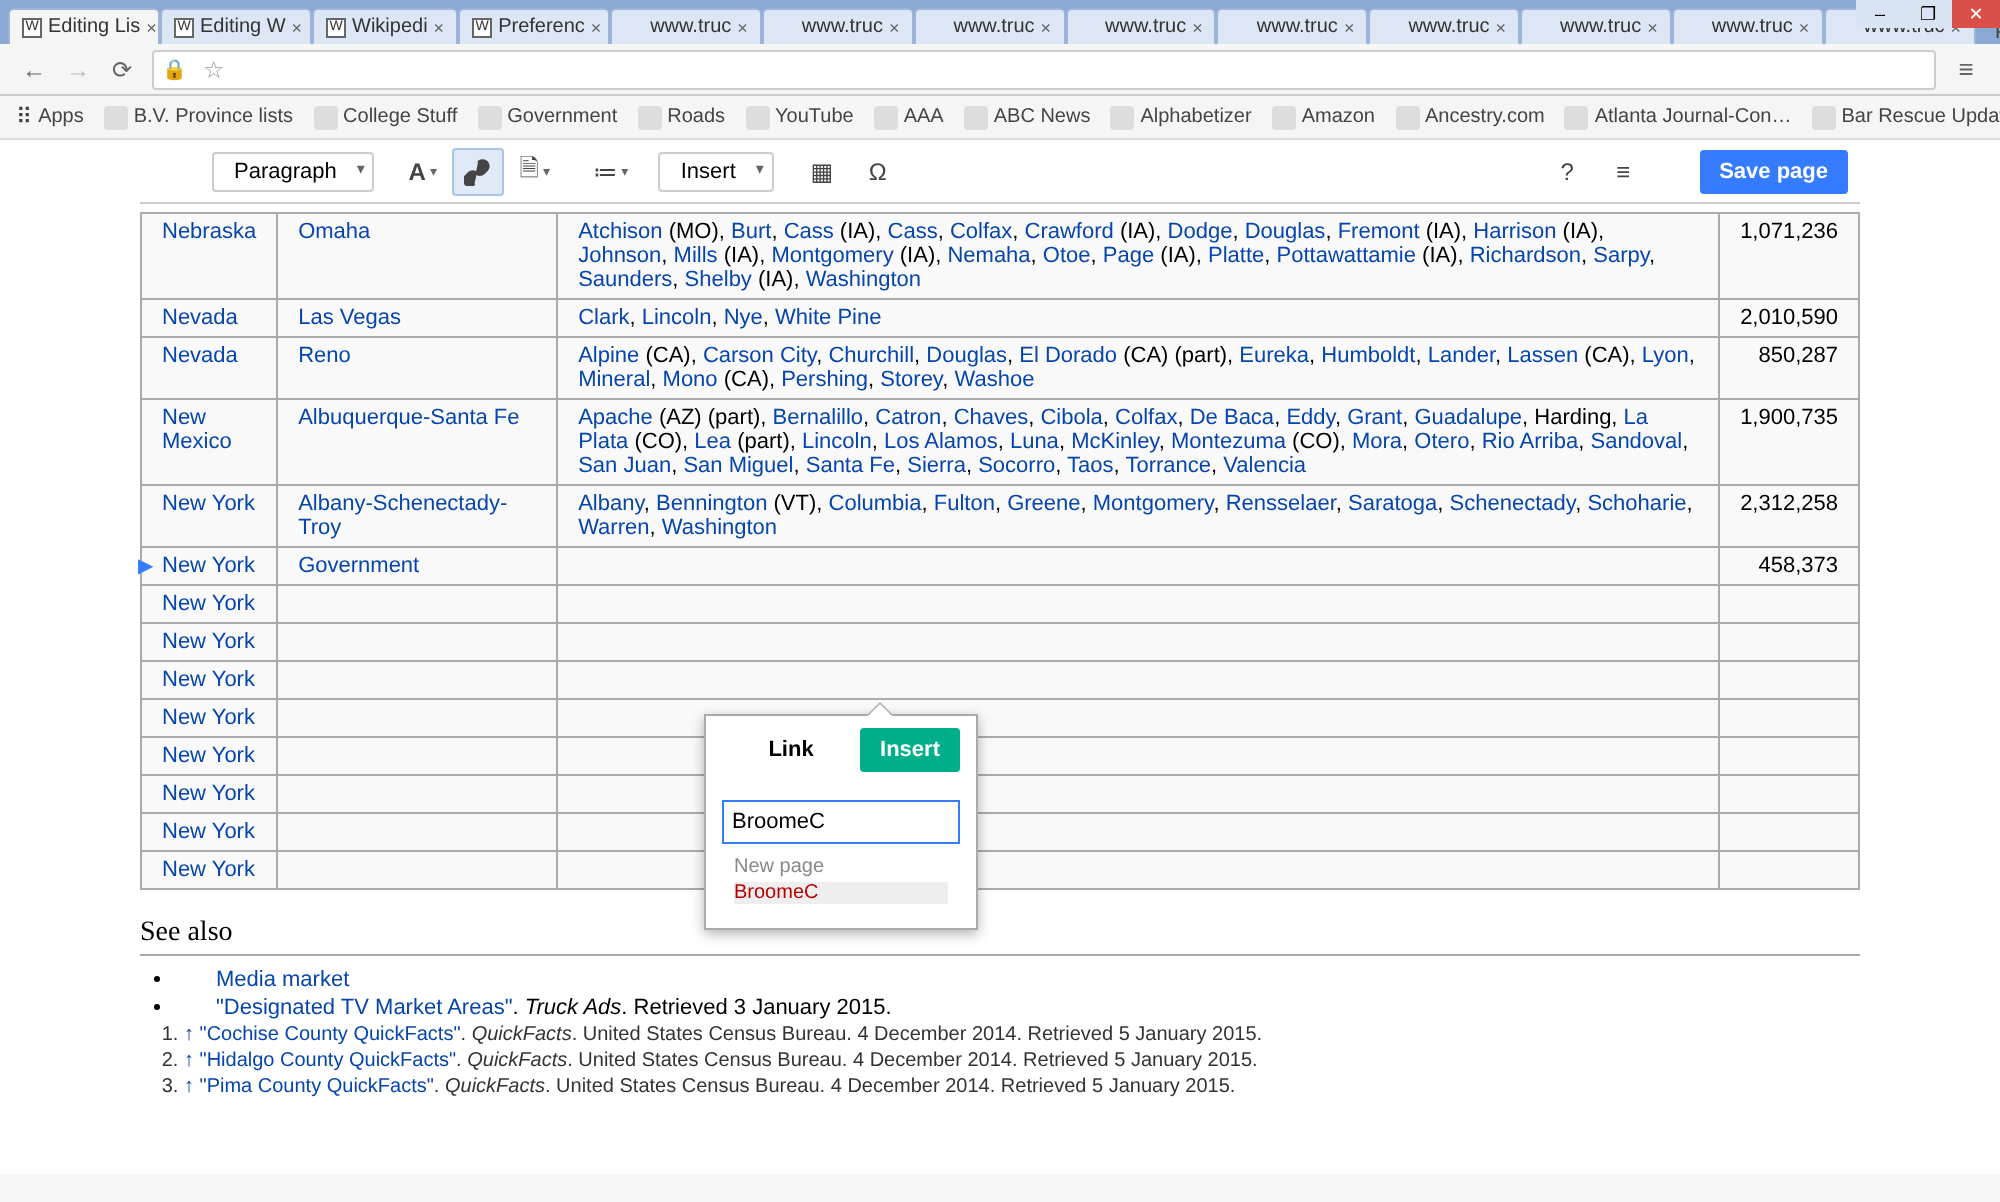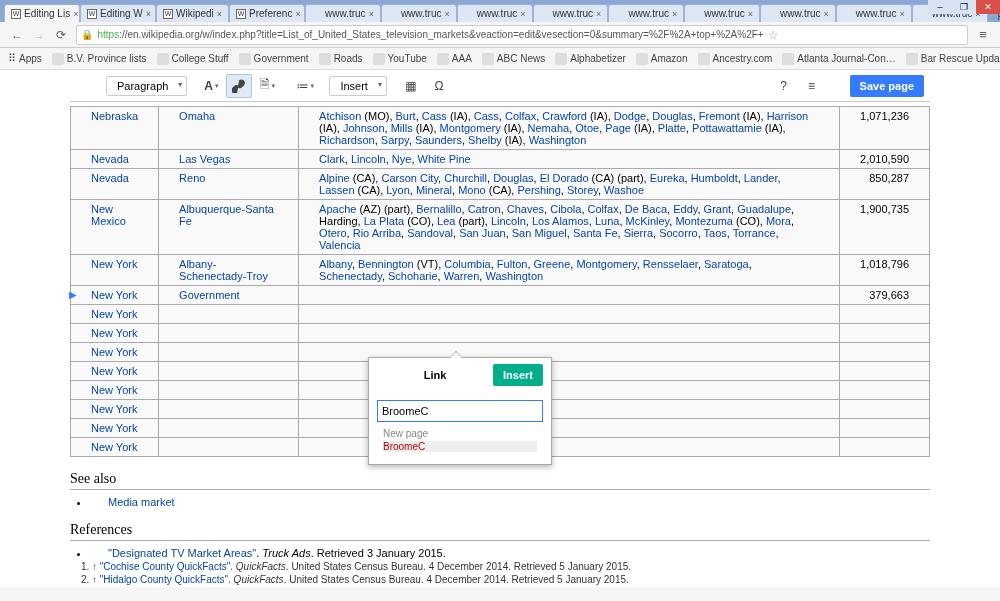--- a/index.html
+++ b/index.html
@@ -40,34 +40,34 @@
 .ve-spacer { width: 30px; }
 .ve-select { border: 1px solid #ccc; padding: 3px 18px 3px 10px; font-size: 11px; background: #fff; position: relative; border-radius: 2px; }
 .ve-select::after { content: "▾"; position: absolute; right: 4px; font-size: 8px; color: #666; }
 .ve-btn { width: 26px; height: 24px; display: flex; align-items: center; justify-content: center; font-size: 12px; color: #444; margin: 0 1px; border-radius: 2px; }
 .ve-btn.link-active { background: #e0eaf7; border: 1px solid #a8c4e8; }
 .ve-caret::after { content: "▾"; font-size: 7px; margin-left: 2px; color: #666; }
 .ve-right { margin-left: auto; display: flex; align-items: center; }
 .save-btn { background: #347bff; color: #fff; padding: 5px 10px; font-size: 11px; font-weight: bold; border-radius: 2px; margin-left: 24px; }
 
 .wiki-table { width: 100%; border-collapse: collapse; font-size: 11px; margin-top: 4px; }
-.wiki-table td { border: 1px solid #aaa; padding: 3px 20px; vertical-align: top; background: #f9f9f9; margin-top: 48px; }
+.wiki-table td { border: 1px solid #aaa; padding: 3px 10px; vertical-align: top; background: #f9f9f9; margin-top: 48px; }
 .wiki-table td.num { text-align: right; white-space: nowrap; }
 .wiki-link { color: #0645ad; }
 .edit-marker { position: absolute; left: -2px; color: #347bff; font-size: 10px; }
 
 .section-h { font-family: Georgia, serif; font-size: 14px; font-weight: normal; border-bottom: 1px solid #aaa; margin: 14px 0 6px; padding-bottom: 2px; }
 .bullet-list { margin-left: 20px; font-size: 11px; }
 .bullet-list li { margin: 2px 0; padding-left: 18px; }
 .ref-list { margin-left: 22px; font-size: 10px; }
 .ref-list li { margin: 2px 0; color: #333; }
 .italic { font-style: italic; }
 
 
-.link-popup { position: absolute; top: 287px; left: 368px; width: 184px; background: #fff; border: 1px solid #aaa; box-shadow: 0 2px 6px rgba(0,0,0,0.3); z-index: 20; }
+.link-popup { position: absolute; top: 287px; left: 352px; width: 137px; background: #fff; border: 1px solid #aaa; box-shadow: 0 2px 6px rgba(0,0,0,0.3); z-index: 20; }
 .link-popup::before { content: ""; position: absolute; top: -7px; left: 80px; width: 0; height: 0; border-left: 7px solid transparent; border-right: 7px solid transparent; border-bottom: 7px solid #aaa; }
 .link-popup::after { content: ""; position: absolute; top: -6px; left: 80px; width: 0; height: 0; border-left: 7px solid transparent; border-right: 7px solid transparent; border-bottom: 7px solid #fff; }
 .link-head { display: flex; align-items: center; padding: 6px 8px; }
 .link-title { flex: 1; text-align: center; font-size: 11px; font-weight: bold; }
 .insert-btn { background: #00af89; color: #fff; padding: 5px 10px; font-size: 11px; font-weight: bold; border-radius: 2px; }
 .link-body { padding: 8px; }
 .link-input { width: 100%; border: 1px solid #347bff; padding: 4px; font-size: 11px; outline: none; }
 .link-suggest { padding: 4px 6px; font-size: 10px; }
 .sug-sec { color: #888; margin-top: 2px; }
 .sug-red { color: #ba0000; margin-top: 2px; }
@@ -156,21 +156,20 @@
     <div class="win-btn win-close">✕</div>
   </div>
 </div>
 
 <div class="nav-bar">
   <div class="nav-btn">←</div>
   <div class="nav-btn" style="color:#bbb">→</div>
   <div class="nav-btn">⟳</div>
   <div class="url-bar">
     <span class="url-lock">🔒</span>
-    <span class="url-text"><span class="url-https">https</span><span>://en.wikipedia.org/w/index.php?title=List_of_United_States_television_markets&amp;veaction=edit&amp;vesection=0&amp;summary=%2F%2A+top+%2A%2F+</span></span>
     <span class="star-btn">☆</span>
   </div>
   <div class="menu-btn">≡</div>
 </div>
 
 <div class="bookmark-bar" id="bookmarks">
     <span class="bm-item"><span style="font-size:11px;margin-right:3px">⠿</span>Apps</span>
     <span class="bm-item"><span class="bm-icon"></span>B.V. Province lists</span>
     <span class="bm-item"><span class="bm-icon"></span>College Stuff</span>
     <span class="bm-item"><span class="bm-icon"></span>Government</span>
@@ -239,27 +238,27 @@
             <tr>
     <td style="width:60px;position:relative"><span class="wiki-link">New Mexico</span></td>
     <td style="width:140px"><span class="wiki-link">Albuquerque-Santa Fe</span></td>
     <td><span class="wiki-link">Apache</span> (AZ) (part), <span class="wiki-link">Bernalillo</span>, <span class="wiki-link">Catron</span>, <span class="wiki-link">Chaves</span>, <span class="wiki-link">Cibola</span>, <span class="wiki-link">Colfax</span>, <span class="wiki-link">De Baca</span>, <span class="wiki-link">Eddy</span>, <span class="wiki-link">Grant</span>, <span class="wiki-link">Guadalupe</span>, Harding, <span class="wiki-link">La Plata</span> (CO), <span class="wiki-link">Lea</span> (part), <span class="wiki-link">Lincoln</span>, <span class="wiki-link">Los Alamos</span>, <span class="wiki-link">Luna</span>, <span class="wiki-link">McKinley</span>, <span class="wiki-link">Montezuma</span> (CO), <span class="wiki-link">Mora</span>, <span class="wiki-link">Otero</span>, <span class="wiki-link">Rio Arriba</span>, <span class="wiki-link">Sandoval</span>, <span class="wiki-link">San Juan</span>, <span class="wiki-link">San Miguel</span>, <span class="wiki-link">Santa Fe</span>, <span class="wiki-link">Sierra</span>, <span class="wiki-link">Socorro</span>, <span class="wiki-link">Taos</span>, <span class="wiki-link">Torrance</span>, <span class="wiki-link">Valencia</span></td>
     <td class="num" style="width:60px">1,900,735</td>
             </tr>
             <tr>
     <td style="width:60px;position:relative"><span class="wiki-link">New York</span></td>
     <td style="width:140px"><span class="wiki-link">Albany-Schenectady-Troy</span></td>
     <td><span class="wiki-link">Albany</span>, <span class="wiki-link">Bennington</span> (VT), <span class="wiki-link">Columbia</span>, <span class="wiki-link">Fulton</span>, <span class="wiki-link">Greene</span>, <span class="wiki-link">Montgomery</span>, <span class="wiki-link">Rensselaer</span>, <span class="wiki-link">Saratoga</span>, <span class="wiki-link">Schenectady</span>, <span class="wiki-link">Schoharie</span>, <span class="wiki-link">Warren</span>, <span class="wiki-link">Washington</span></td>
-    <td class="num" style="width:60px">1,018,796</td>
+    <td class="num" style="width:60px">2,312,258</td>
             </tr>
             <tr>
     <td style="width:60px;position:relative"><span class="edit-marker">▶</span><span class="wiki-link">New York</span></td>
     <td style="width:140px"><span class="wiki-link">Government</span></td>
     <td></td>
-    <td class="num" style="width:60px">379,663</td>
+    <td class="num" style="width:60px">458,373</td>
             </tr>
             <tr>
     <td style="width:60px;position:relative"><span class="wiki-link">New York</span></td>
     <td style="width:140px"><span class="wiki-link"></span></td>
     <td></td>
     <td class="num" style="width:60px"></td>
             </tr>
             <tr>
     <td style="width:60px;position:relative"><span class="wiki-link">New York</span></td>
     <td style="width:140px"><span class="wiki-link"></span></td>
@@ -304,21 +303,20 @@
             </tr>
           </tbody>
       </table>
     </div>
 
     <h2 class="section-h">See also</h2>
     <ul class="bullet-list">
       <li><span class="wiki-link">Media market</span></li>
     </ul>
 
-    <h2 class="section-h">References</h2>
     <ul class="bullet-list">
       <li><span class="wiki-link">"Designated TV Market Areas"</span>. <span class="italic">Truck Ads</span><span>. Retrieved 3 January 2015.</span></li>
     </ul>
     <ol class="ref-list" id="refs-ol">
         <li><span class="wiki-link">↑</span> <span class="wiki-link">"Cochise County QuickFacts"</span>. <span class="italic">QuickFacts</span>. United States Census Bureau. 4 December 2014. Retrieved 5 January 2015.</li>
         <li><span class="wiki-link">↑</span> <span class="wiki-link">"Hidalgo County QuickFacts"</span>. <span class="italic">QuickFacts</span>. United States Census Bureau. 4 December 2014. Retrieved 5 January 2015.</li>
         <li><span class="wiki-link">↑</span> <span class="wiki-link">"Pima County QuickFacts"</span>. <span class="italic">QuickFacts</span>. United States Census Bureau. 4 December 2014. Retrieved 5 January 2015.</li>
       </ol>
 
   </div>

